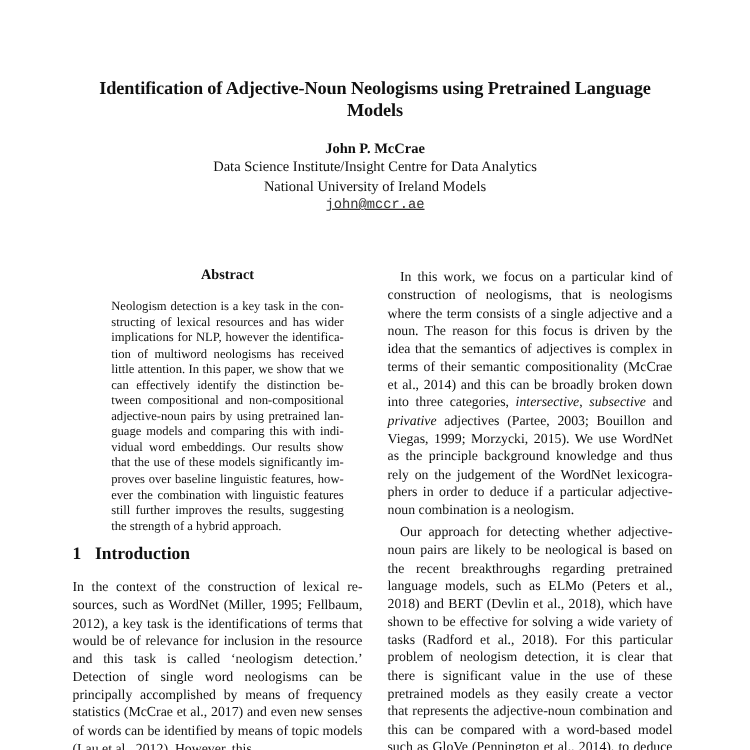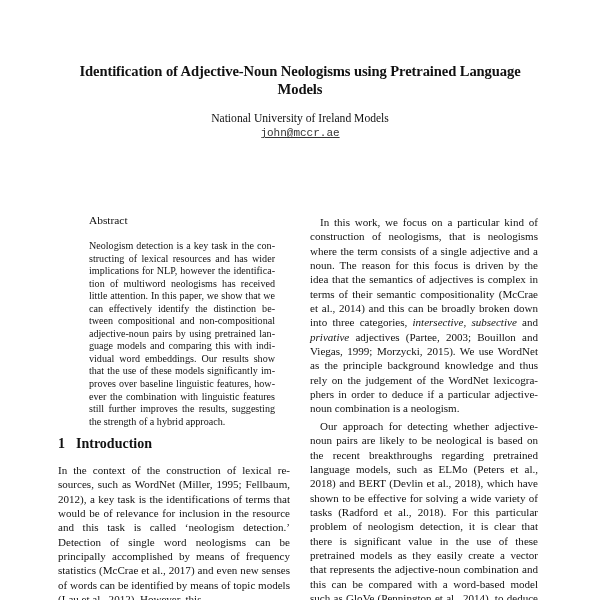--- a/index.html
+++ b/index.html
@@ -2,40 +2,42 @@
 <html><head>
 <meta charset="utf-8">
 <style>
   html, body { margin: 0; padding: 0; background: #ffffff; }
   body { width: 600px; height: 600px; overflow: hidden; position: relative; font-family: "Liberation Serif", serif; color: #111; }
   .page { position: absolute; left: 0; top: 0; width: 600px; height: 504px; background: #fff; }
   .title { position: absolute; left: 60px; top: 62px; width: 480px; text-align: center; font-weight: bold; font-size: 14.6px; line-height: 18px; letter-spacing: -0.1px; }
   .author-block { position: absolute; left: 100px; top: 111px; width: 400px; text-align: center; font-size: 11.6px; line-height: 15.3px; }
   .author-name { font-weight: bold; }
   .email { font-family: "Liberation Mono", monospace; font-size: 11px; color: #333; text-decoration: underline; }
-  .abs-heading { position: absolute; left: 89px; top: 214px; width: 186px; text-align: left; font-weight: normal; font-size: 11.4px; }
+  .abs-heading { position: absolute; left: 89px; top: 214px; width: 186px; text-align: center; font-weight: bold; font-size: 11.4px; }
   .abstract { position: absolute; left: 89px; top: 240px; width: 186px; font-size: 10.1px; line-height: 12.55px; text-align: justify; hyphens: manual; }
   .sec-heading { position: absolute; left: 58px; top: 436px; font-weight: bold; font-size: 14px; }
   .sec-heading .num { display: inline-block; width: 18px; }
   .col { position: absolute; font-size: 11.05px; line-height: 14.35px; text-align: justify; hyphens: manual; }
   .col-left { left: 58px; top: 463px; width: 232px; }
   .col-right { left: 310px; top: 215px; width: 228px; }
   .col p { margin: 0; }
   .col p.indent { text-indent: 10px; }
   .col p + p { margin-top: 3px; }
   em { font-style: italic; }
 </style>
 </head>
 <body>
 
 <div class="page">
 
   <div class="title">Identification of Adjective-Noun Neologisms using Pretrained Language Models</div>
 
   <div class="author-block">
+    <div class="author-name">John P. McCrae</div>
+    <div>Data Science Institute/Insight Centre for Data Analytics</div>
     <div>National University of Ireland Models</div>
     <div class="email">john@mccr.ae</div>
   </div>
 
   <div class="abs-heading">Abstract</div>
   <div class="abstract">Neologism detection is a key task in the con­structing of lexical resources and has wider implications for NLP, however the identifica­tion of multiword neologisms has received lit­tle attention. In this paper, we show that we can effectively identify the distinction be­tween compositional and non-compositional adjective-noun pairs by using pretrained lan­guage models and comparing this with indi­vidual word embeddings. Our results show that the use of these models significantly im­proves over baseline linguistic features, how­ever the combination with linguistic features still further improves the results, suggesting the strength of a hybrid approach.</div>
 
   <div class="sec-heading">
     <span class="num">1</span><span>Introduction</span>
   </div>

